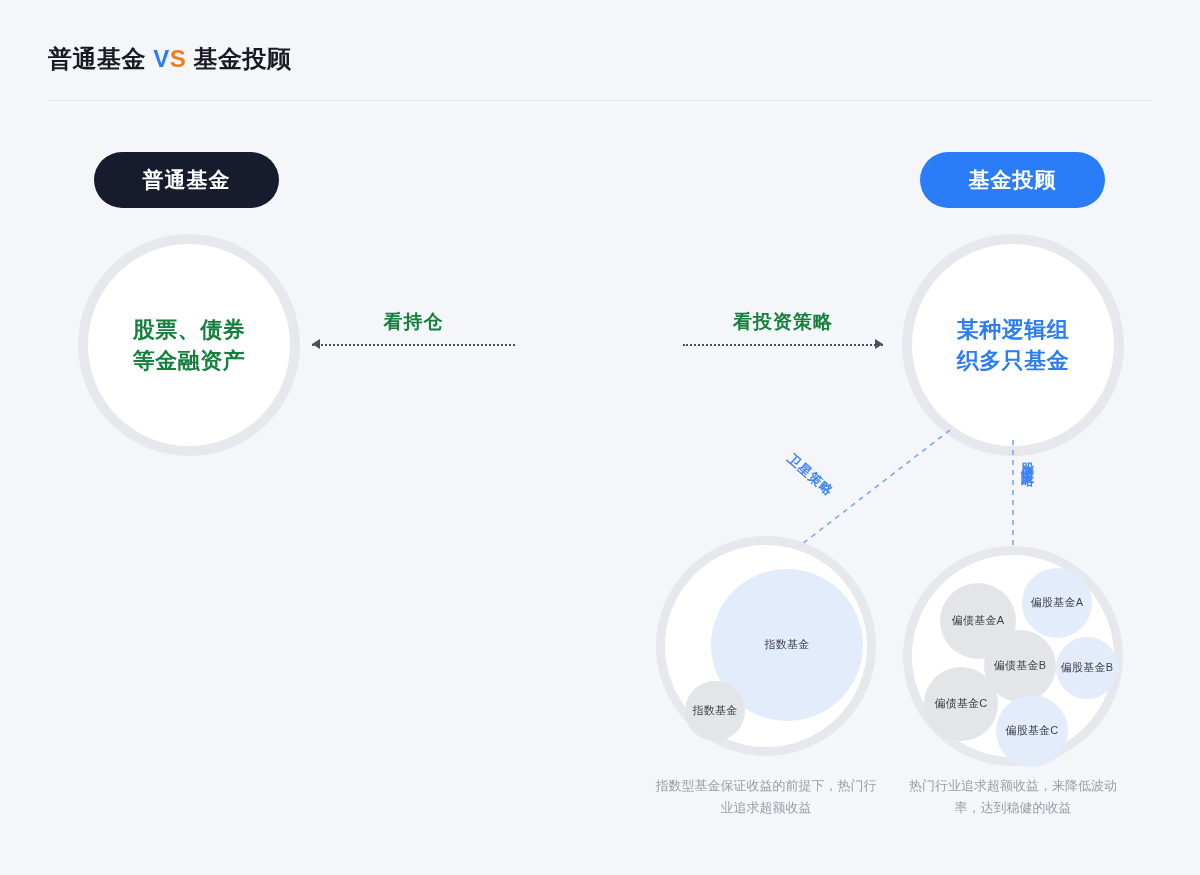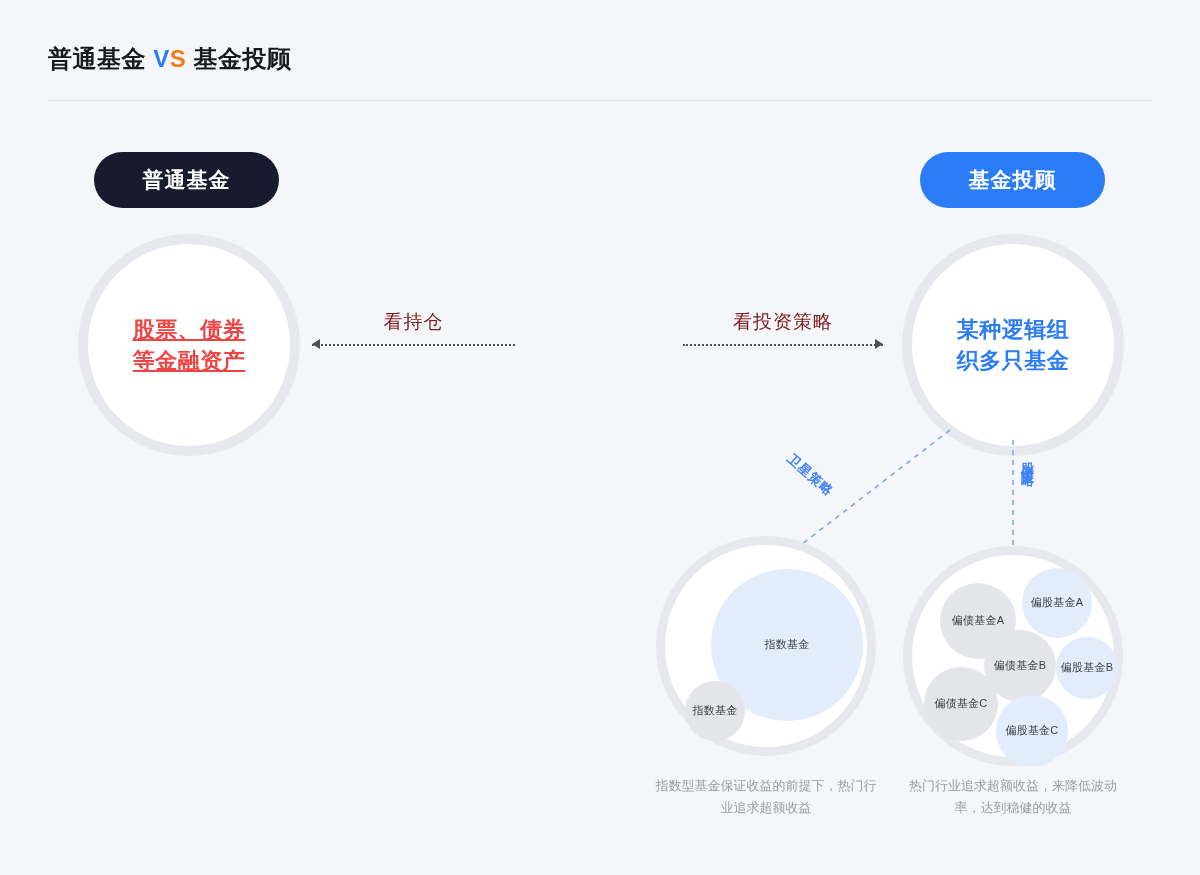--- a/index.html
+++ b/index.html
@@ -42,40 +42,40 @@
     background: #ffffff;
     border: 10px solid #e6e8ee;
     display: flex; align-items: center; justify-content: center;
     text-align: center;
   }
   .big-circle .bc-text {
     font-size: 22px; font-weight: bold; line-height: 1.42;
     letter-spacing: 0.5px;
   }
   .circle-left  { left: 78px;  top: 234px; }
-  .circle-left .bc-text  { color: #ef4444; text-decoration: underline; }
+  .circle-left .bc-text  { color: #15803d; }
   .circle-right { left: 902px; top: 234px; }
   .circle-right .bc-text { color: #2a7cf7; }
 
   
   .user-circle {
     position: absolute; left: 549px; top: 294px;
     width: 101px; height: 101px; border-radius: 50%;
     background: #b3b6bd;
     display: flex; align-items: center; justify-content: center;
     font-size: 20px; font-weight: bold; color: #15171d;
     letter-spacing: 1px;
   }
 
   
   .conn { position: absolute; height: 24px; }
   .conn .conn-label {
     position: absolute; bottom: 22px; width: 100%;
-    text-align: center; font-size: 19px; font-weight: normal;
-    color: #7f1d1d; letter-spacing: 1px; white-space: nowrap;
+    text-align: center; font-size: 19px; font-weight: bold;
+    color: #15803d; letter-spacing: 1px; white-space: nowrap;
   }
   .conn .dotline {
     position: absolute; top: 11px; left: 0; width: 100%;
     border-top: 2px dotted #4b4f5c;
   }
   .conn .arrowhead {
     position: absolute; top: 6px; width: 0; height: 0;
     border-top: 5px solid transparent;
     border-bottom: 5px solid transparent;
   }

